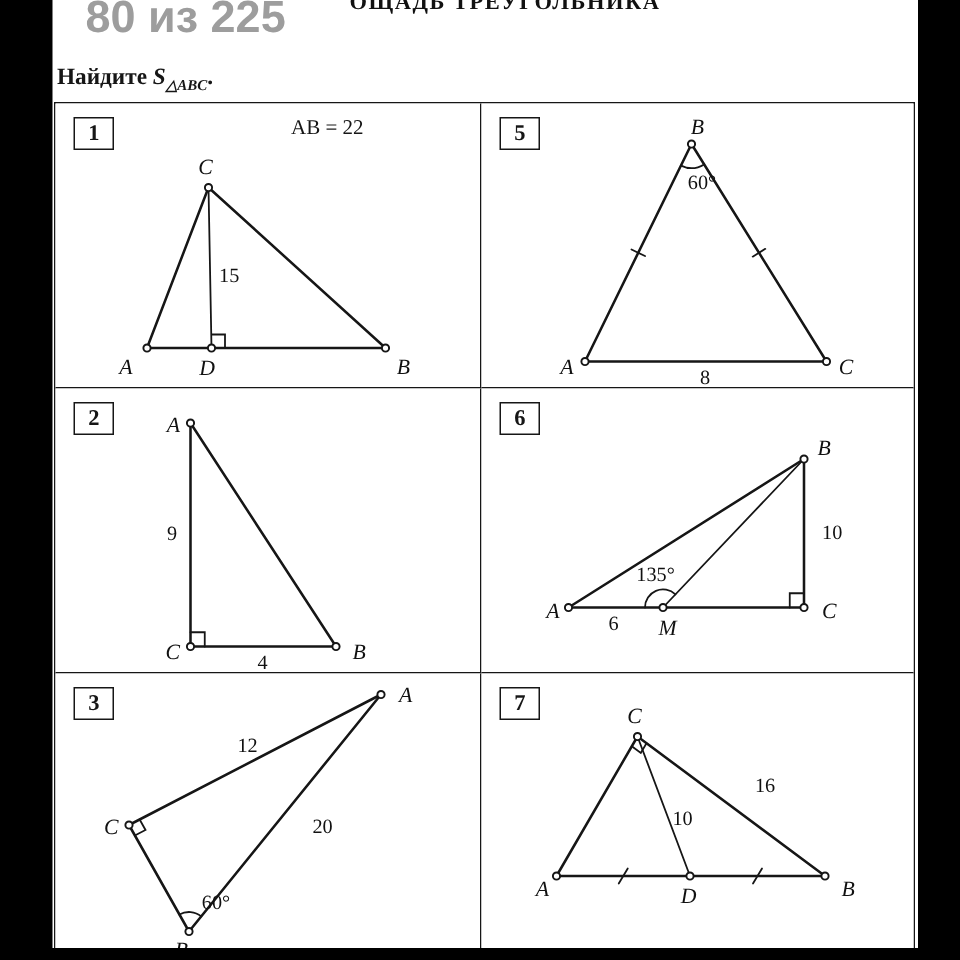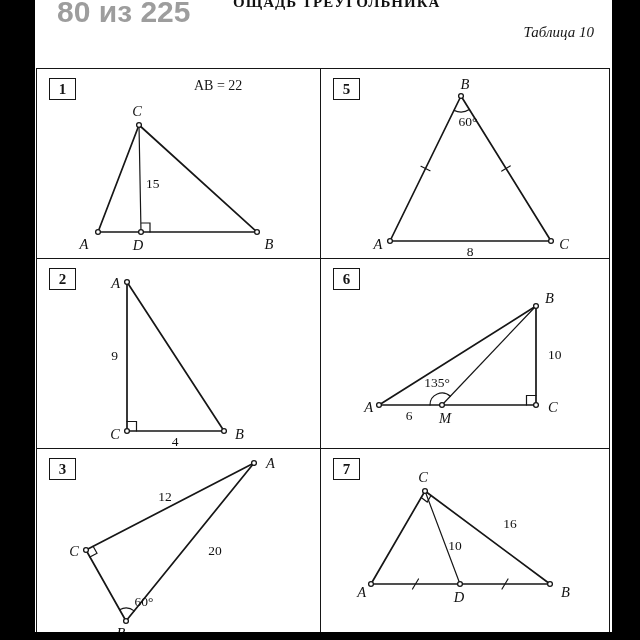--- a/index.html
+++ b/index.html
@@ -32,22 +32,22 @@
   .thin { stroke-width:1.2; }
   circle.pt { fill:#fff; stroke:#161616; stroke-width:1.3; }
 </style>
 </head>
 <body>
 
 <div class="page">
 
   <div class="header-title">ОЩАДЬ ТРЕУГОЛЬНИКА</div>
   <div class="page-indicator">80 из 225</div>
-  <div class="table-caption">Таблица 10</div>
 
+  <div class="task"><span>Найдите </span><span class="sym">S</span><sub>△ABC</sub><span>.</span></div>
 
   <div class="grid">
 
     <div class="cell br bb">
       <div class="numbox">1</div>
       <div class="given">AB = 22</div>
       <svg width="282" height="188">
         <g>
           <line class="edge" x1="61" y1="163" x2="220" y2="163"></line>
           <line class="edge" x1="61" y1="163" x2="102" y2="56"></line>

